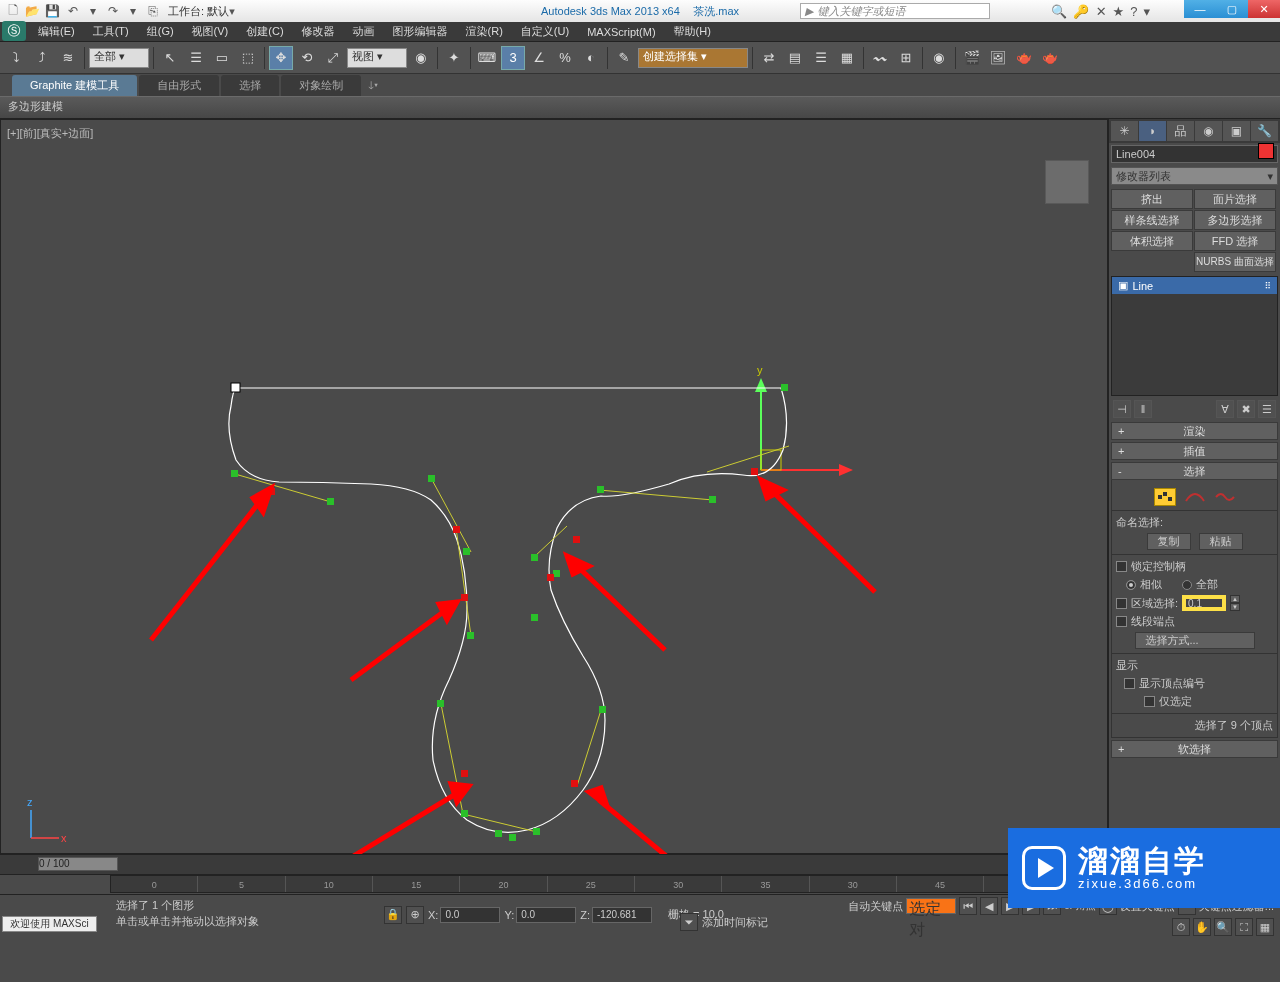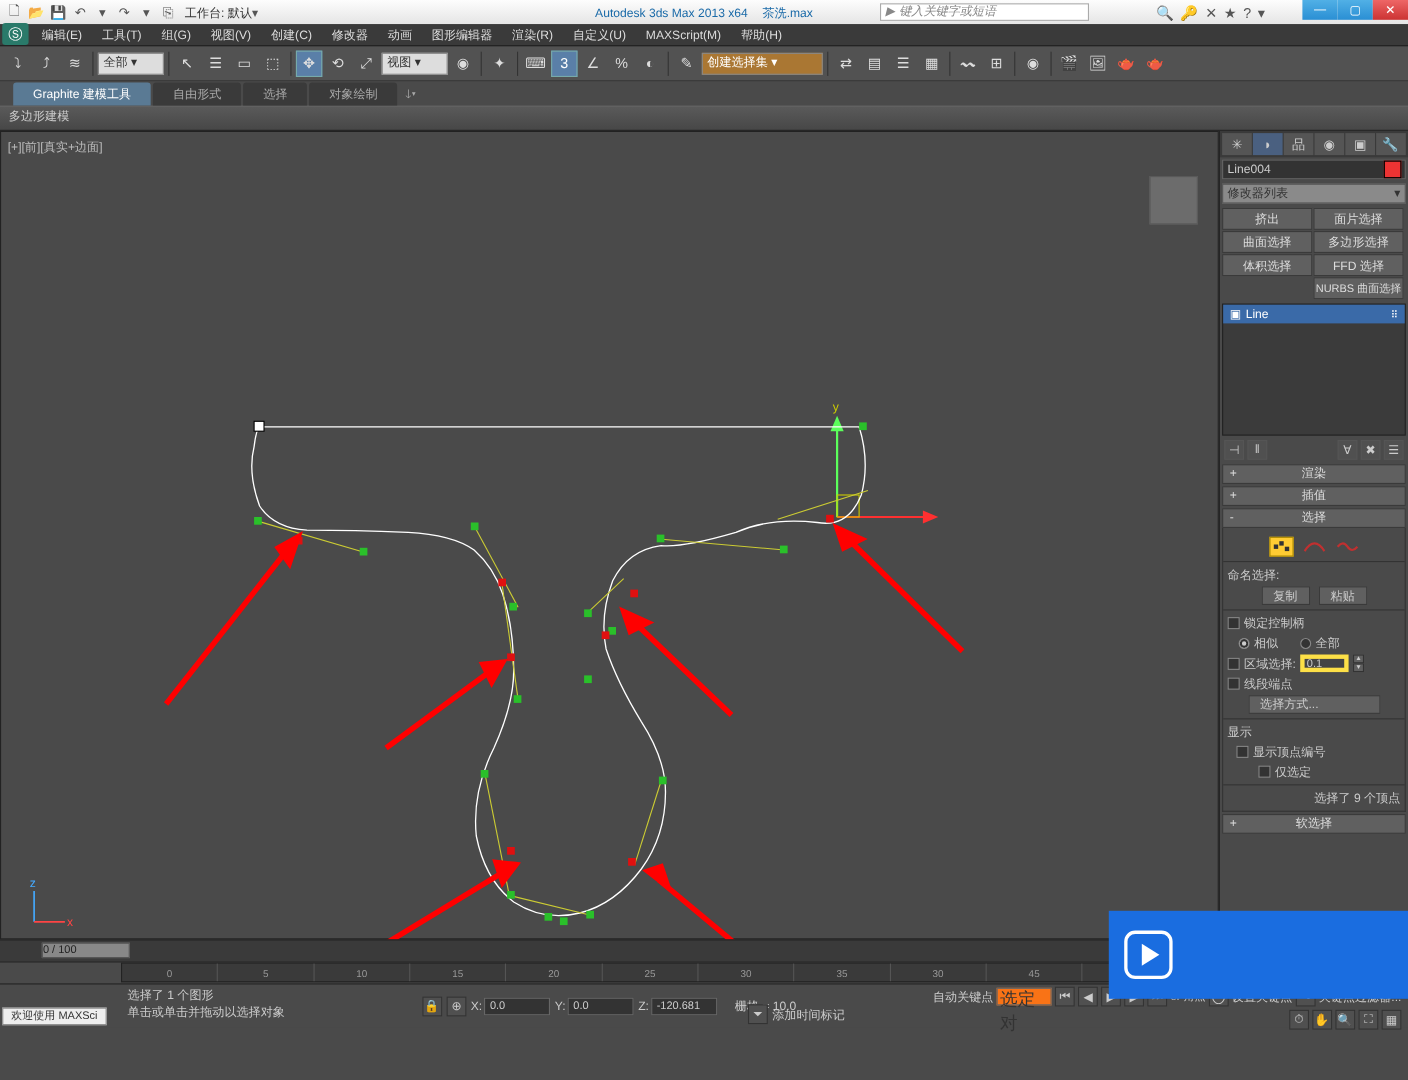--- a/index.html
+++ b/index.html
@@ -32,21 +32,21 @@
 .main-area{display:flex;height:735px;}
 .viewport{flex:1;background:#4a4a4a;position:relative;border:1px solid #222;}
 .vp-label{position:absolute;left:6px;top:6px;color:#bbb;font-size:11px;}
 .viewcube{position:absolute;right:18px;top:40px;width:44px;height:44px;background:#888;border:1px solid #666;opacity:0.55;}
 .cmd-panel{width:172px;background:#4a4a4a;border-left:1px solid #222;display:flex;flex-direction:column;overflow:hidden;}
 .cmd-tabs{height:24px;display:flex;gap:1px;padding:2px;background:#3a3a3a;}
 .cmd-tab{flex:1;height:20px;background:#555;display:flex;align-items:center;justify-content:center;cursor:pointer;color:#ccc;font-size:12px;}
 .cmd-tab.active{background:#4a6080;}
 .obj-name{height:18px;margin:2px;background:#333;border:1px solid #666;color:#ccc;padding:0 4px;line-height:16px;font-size:11px;}
 .obj-color{width:16px;height:16px;background:#e33;border:1px solid #000;position:absolute;right:6px;}
-.name-row{position:relative;display:flex;align-items:center;}
+.name-row{position:relative;display:flex;align-items:flex-start;}
 .mod-combo{height:18px;margin:2px;background:#8a8a8a;border:1px solid #555;color:#333;padding:0 4px;line-height:16px;display:flex;justify-content:space-between;align-items:center;cursor:pointer;}
 .mod-btns{display:flex;flex-wrap:wrap;gap:1px;padding:2px;}
 .mod-btn{width:82px;height:20px;background:#606060;border:1px solid #3a3a3a;color:#ddd;display:flex;align-items:center;justify-content:center;cursor:pointer;font-size:11px;}
 .mod-stack{margin:2px;height:120px;background:#3b3b3b;border:1px solid #222;}
 .stack-item{background:#3a6aa8;color:#fff;padding:2px 6px;font-size:11px;display:flex;align-items:center;gap:4px;}
 .stack-tools{height:22px;display:flex;gap:3px;padding:2px 4px;align-items:center;}
 .stack-tools .ic{width:18px;height:18px;border:1px solid #555;background:#505050;display:flex;align-items:center;justify-content:center;cursor:pointer;font-size:11px;}
 .rollup-scroll{flex:1;overflow-y:auto;padding:2px;}
 .rollup{margin-bottom:2px;}
 .rollup-hdr{height:18px;background:#606060;border:1px solid #3a3a3a;color:#ddd;text-align:center;line-height:16px;cursor:pointer;font-size:11px;position:relative;}
@@ -300,21 +300,21 @@
       <div class="obj-name" style="flex:1">Line004</div>
       <div class="obj-color"></div>
     </div>
     <div class="mod-combo">
       <span>修改器列表</span>
         <span>▾</span>
     </div>
     <div class="mod-btns">
       <div class="mod-btn">挤出</div>
       <div class="mod-btn">面片选择</div>
-      <div class="mod-btn">曲面选择</div>
+      <div class="mod-btn">样条线选择</div>
       <div class="mod-btn">多边形选择</div>
       <div class="mod-btn">体积选择</div>
       <div class="mod-btn">FFD 选择</div>
       <div class="mod-btn" style="visibility:hidden"></div>
       <div class="mod-btn" style="font-size:10px">NURBS 曲面选择</div>
     </div>
     <div class="mod-stack">
       <div class="stack-item">
         <span>▣</span>
         <span>Line</span>
@@ -482,13 +482,17 @@
     <span class="sb-ic">🔍</span>
     <span class="sb-ic">⛶</span>
     <span class="sb-ic">▦</span>
   </div>
 </div>
 
 <div class="watermark">
   <div class="wm-logo">
       <div class="wm-tri"></div>
     </div>
+  <div>
+    <div class="wm-txt1">溜溜自学</div>
+    <div class="wm-txt2">zixue.3d66.com</div>
+  </div>
 </div>
 
 </body></html>

